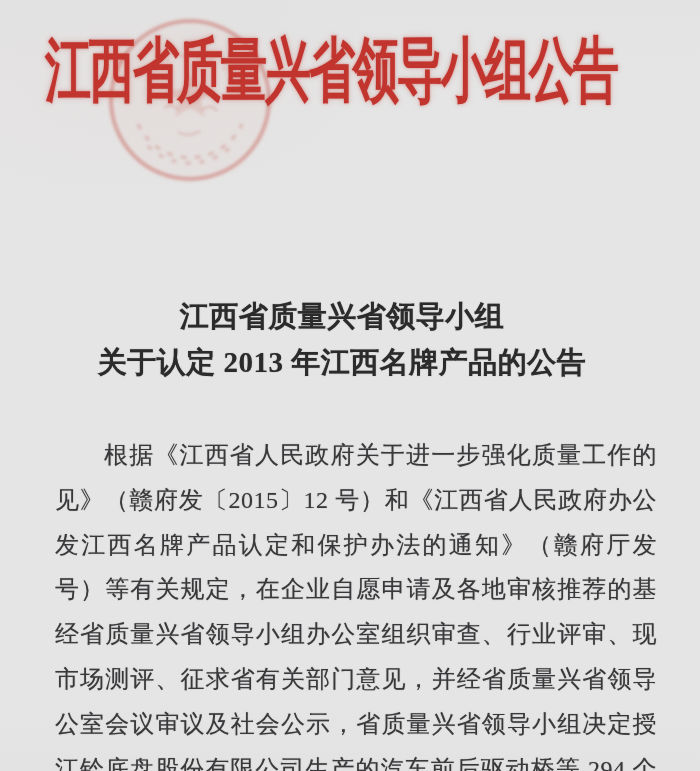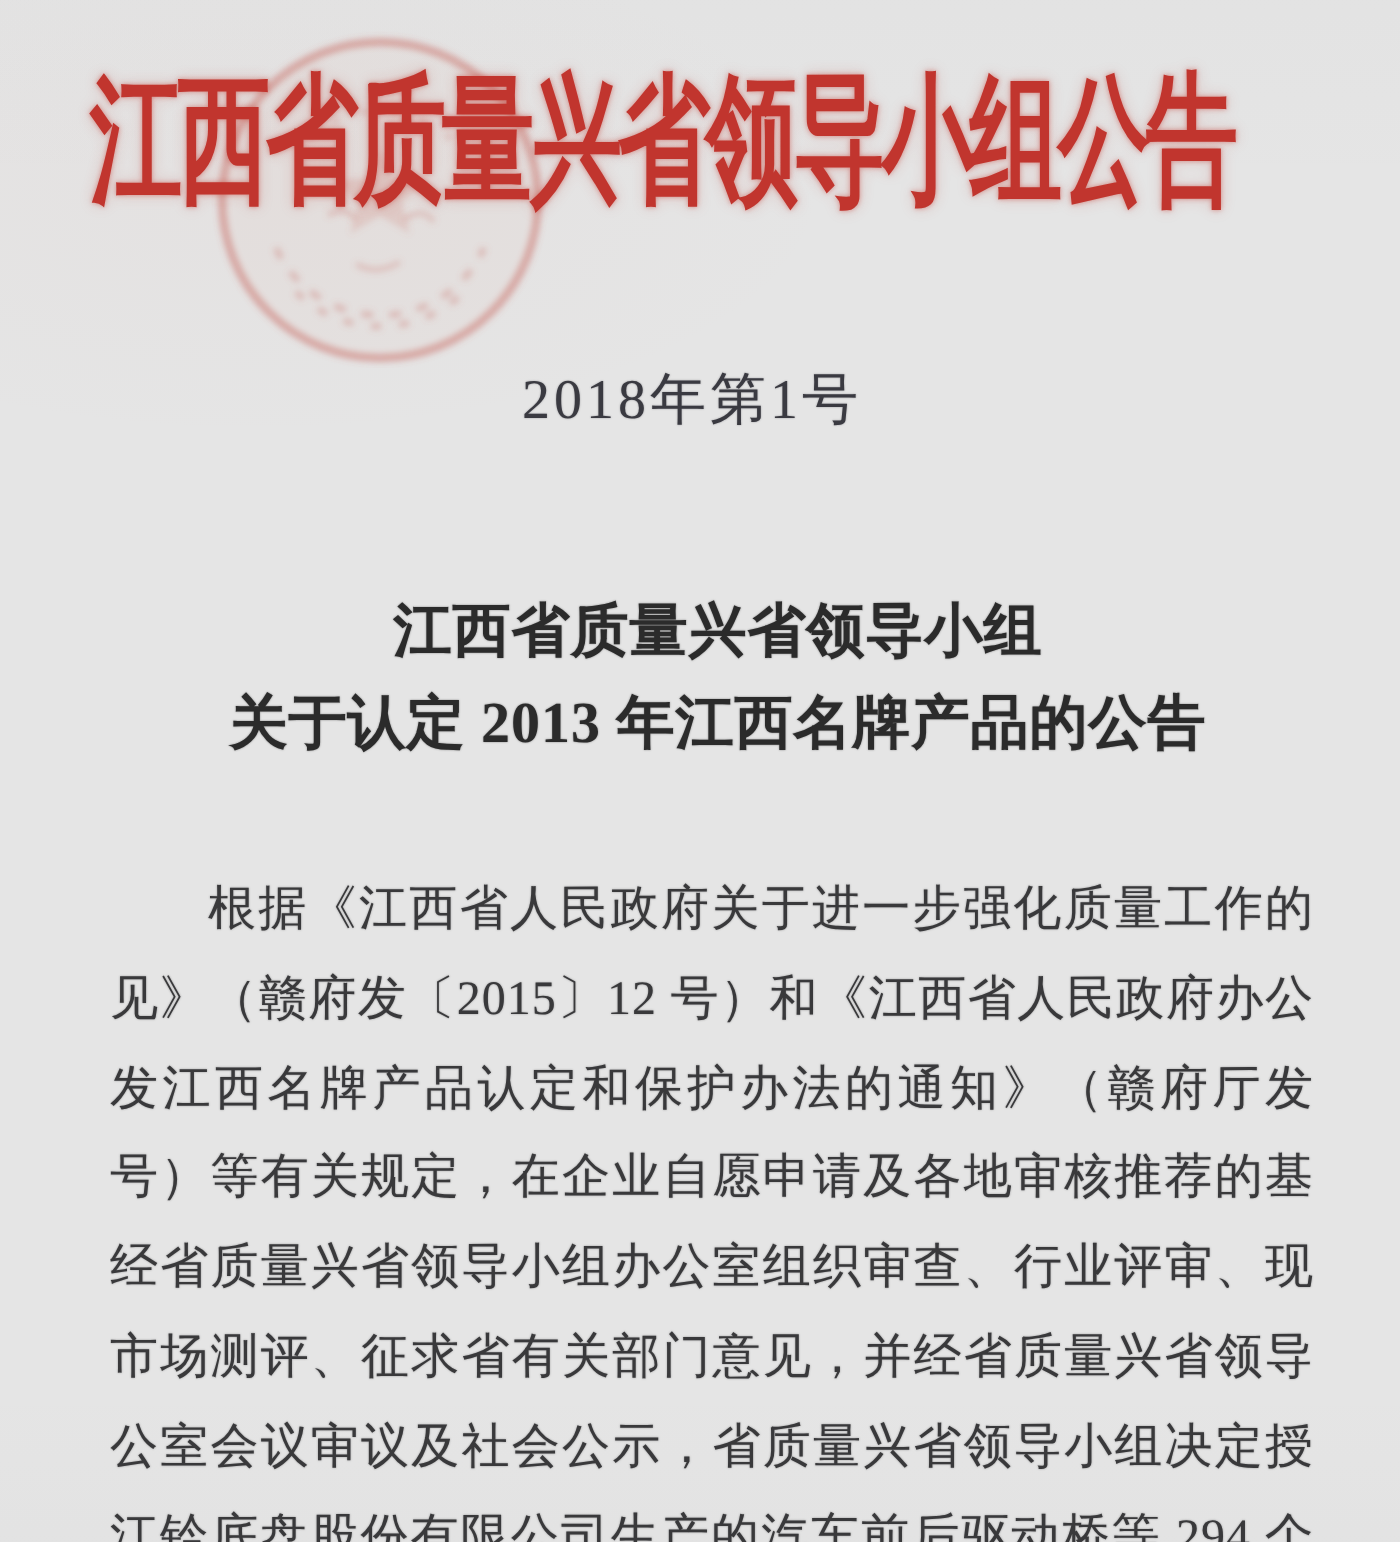--- a/index.html
+++ b/index.html
@@ -67,21 +67,20 @@
     left: 0;
     width: 684px;
     text-align: center;
     font-size: 29px;
     font-weight: bold;
     line-height: 46px;
     color: #2b2b2b;
     text-shadow: 0 0 1px rgba(43,43,43,0.55);
     z-index: 2;
     letter-spacing: 0.5px;
-    margin-left: 17px;
   }
 
   .doc-body {
     position: absolute;
     top: 433px;
     left: 55px;
     width: 602px;
     font-size: 24px;
     line-height: 44.8px;
     color: #39393b;
@@ -119,21 +118,20 @@
     <path d="M 86 62 l 7 15 16 1 -12 11 4 16 -15 -9 -15 9 4 -16 -12 -11 16 -1 z" fill="rgba(205,115,105,0.20)" filter="url(#sealBlur)"></path>
     <g stroke="rgba(202,112,100,0.28)" stroke-width="2.6" fill="none" filter="url(#sealBlur)">
       <path d="M 60 96 q 8 -6 14 2"></path>
       <path d="M 98 98 q 9 -7 15 1"></path>
       <path d="M 74 120 q 10 6 22 -1"></path>
     </g>
   </svg>
 
   <h1 class="masthead">江西省质量兴省领导小组公告</h1>
 
-  <div class="issue-number">2018年第1号</div>
 
   <div class="doc-title">
     <div>江西省质量兴省领导小组</div>
     <div>关于认定 2013 年江西名牌产品的公告</div>
   </div>
 
   <div class="doc-body">
     <div class="body-line first">根据《江西省人民政府关于进一步强化质量工作的若干意</div>
     <div class="body-line">见》（赣府发〔2015〕12 号）和《江西省人民政府办公厅关于印</div>
     <div class="body-line">发江西名牌产品认定和保护办法的通知》（赣府厅发〔2016〕70</div>

